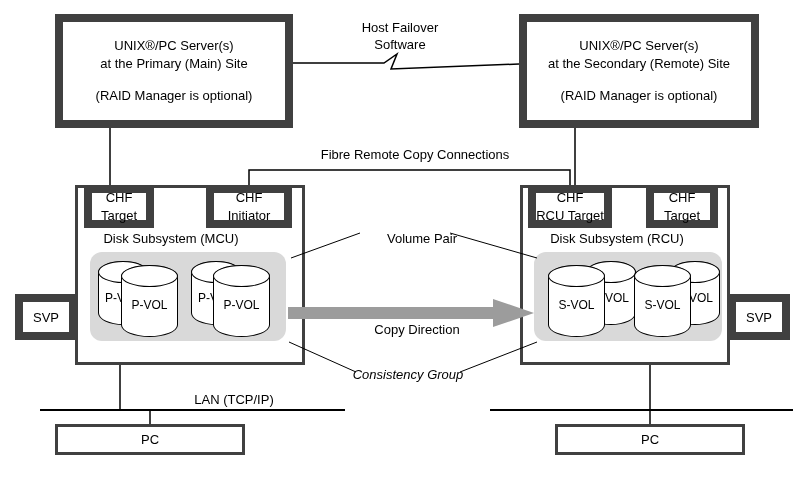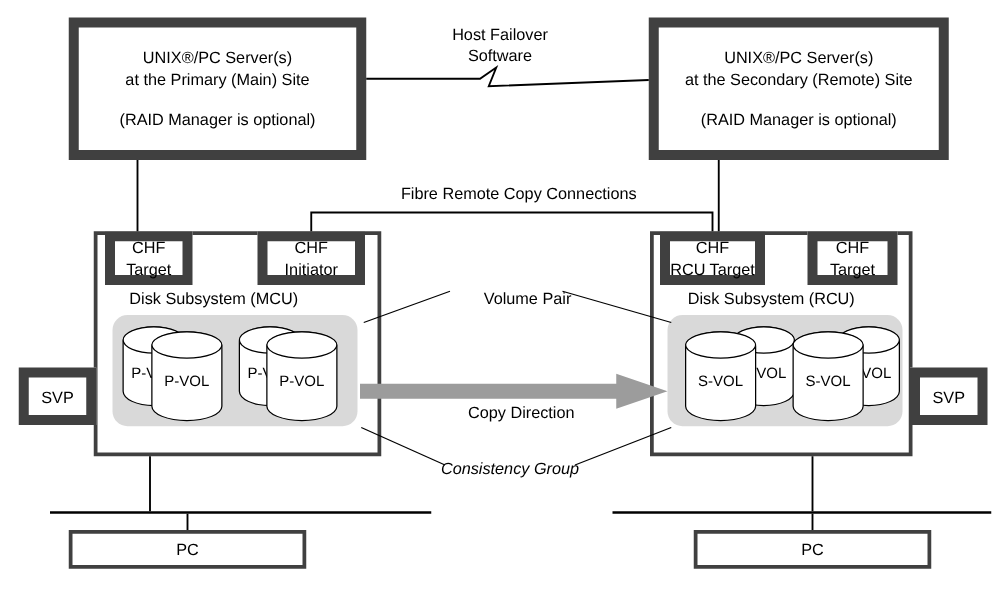--- a/index.html
+++ b/index.html
@@ -148,20 +148,21 @@
     <div>SVP</div>
   </div>
   <div class="box" style="left:728px;top:294px;width:62px;height:46px;">
     <div>SVP</div>
   </div>
 
   <div class="label" style="left:372px;top:219px;width:100px;margin-top:11px;">Volume Pair</div>
   <div class="label" style="left:360px;top:321px;width:114px;">Copy Direction</div>
   <div class="label" style="left:350px;top:366px;width:116px;font-style:italic;">Consistency Group</div>
 
+  <div class="label" style="left:178px;top:391px;width:112px;">LAN (TCP/IP)</div>
 
   <div class="box thick" style="left:55px;top:424px;width:190px;height:31px;">
     <div>PC</div>
   </div>
   <div class="box thick" style="left:555px;top:424px;width:190px;height:31px;">
     <div>PC</div>
   </div>
 
 </div>
 

